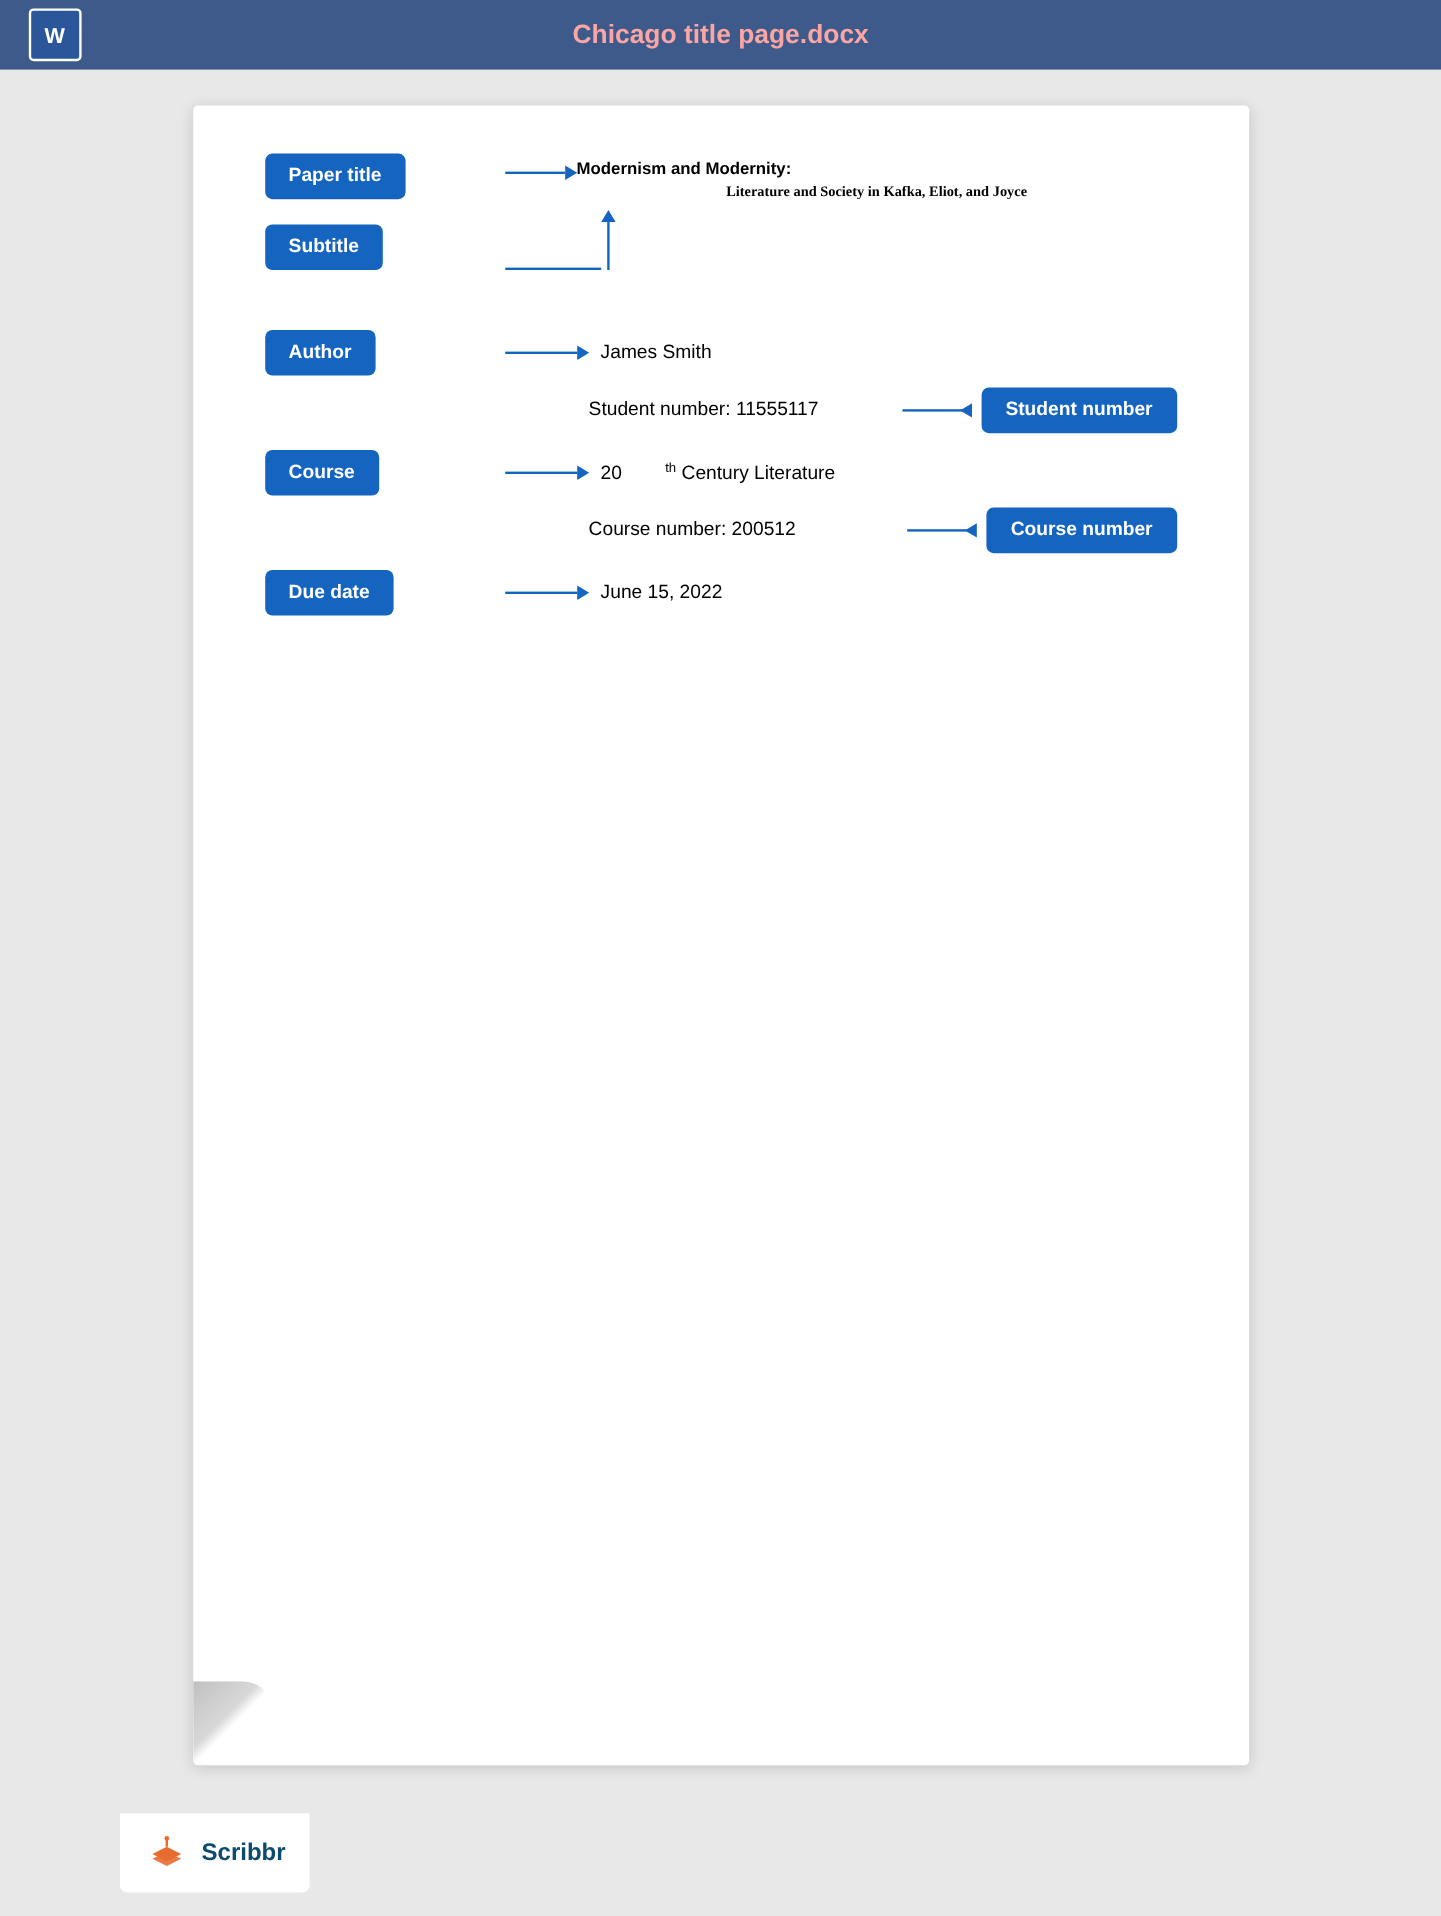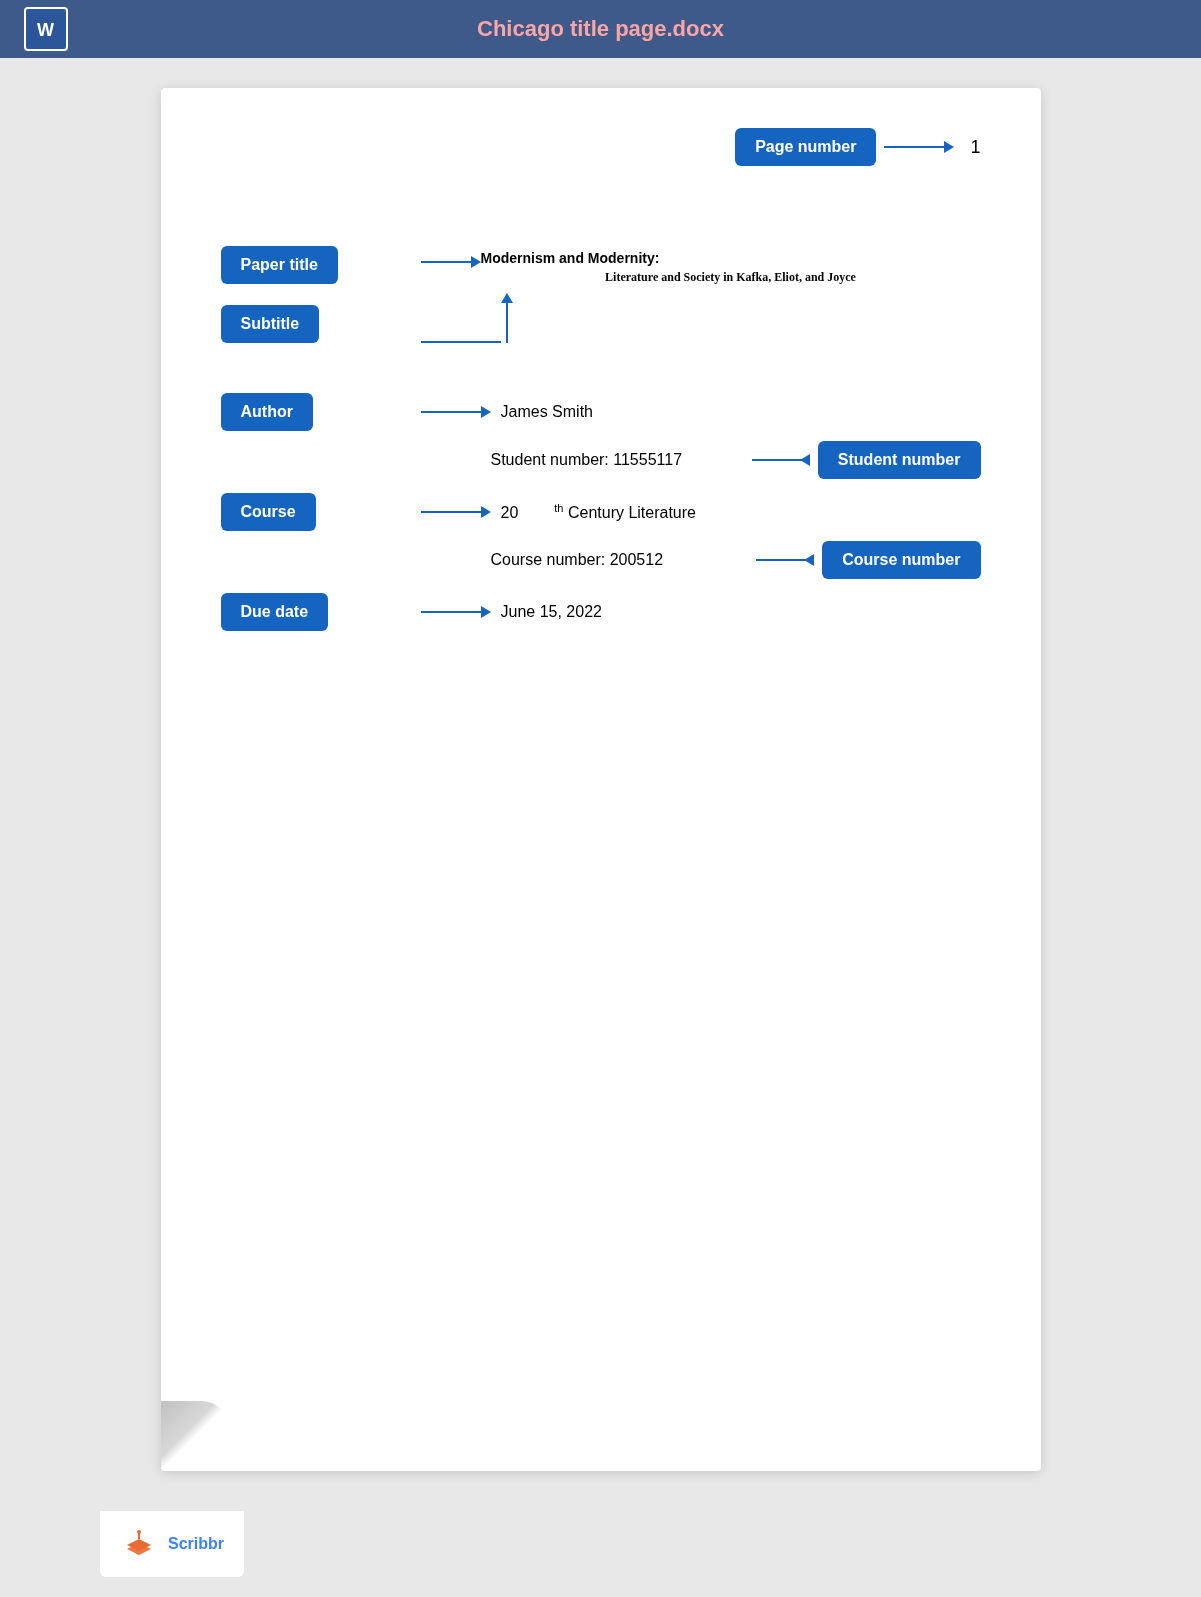--- a/index.html
+++ b/index.html
@@ -188,28 +188,20 @@
       <rect width="28" height="28" rx="3" fill="#2b579a"></rect>
       <text x="5" y="21" font-size="18" font-weight="bold" fill="white" font-family="Arial">W</text>
     </svg>
   </div>
   <span class="app-title">Chicago title page.docx</span>
 </div>
 
 <div class="main-area">
   <div class="document">
 
-    <div class="pn-section">
-      <span class="label-badge">Page number</span>
-      <div class="arrow-right" style="margin: 0 8px;">
-        <div class="arrow-line" style="width: 60px;"></div>
-        <div class="arrow-head-right"></div>
-      </div>
-      <span class="page-num-value">1</span>
-    </div>
 
     <div style="margin-bottom: 50px;">
 
       <div class="full-row" style="align-items: flex-start; margin-bottom: 0;">
         <div class="badge-col">
           <span class="label-badge">Paper title</span>
         </div>
         <div class="arrow-col" style="align-self: flex-start; padding-top: 10px;">
           <div class="arrow-line" style="width: 50px;"></div>
           <div class="arrow-head-right"></div>
@@ -308,15 +300,15 @@
   <div style="background: white; display: inline-flex; align-items: center; gap: 10px; padding: 14px 20px; border-radius: 0 0 6px 6px; margin-left: 60px;">
 
     <svg width="38" height="38" viewBox="0 0 38 38">
       <circle cx="19" cy="19" r="18" fill="none" stroke="#e8e8e8" stroke-width="0"></circle>
 
       <path d="M7 24 L19 18 L31 24 L19 30 Z" fill="#e86c30" opacity="0.9"></path>
       <path d="M7 20 L19 14 L31 20 L19 26 Z" fill="#e86c30"></path>
       <path d="M19 14 L19 8" stroke="#e86c30" stroke-width="2"></path>
       <circle cx="19" cy="7" r="2" fill="#e86c30"></circle>
     </svg>
-    <span class="scribbr-text" style="font-size: 16px; font-weight: bold; font-family: Arial, sans-serif; color: #3b82f6;">Scribbr</span>
+    <span class="scribbr-text" style="font-size: 20px; font-weight: bold; font-family: Arial, sans-serif; color: #0c4a6e;">Scribbr</span>
   </div>
 </div>
 
 </body></html>

